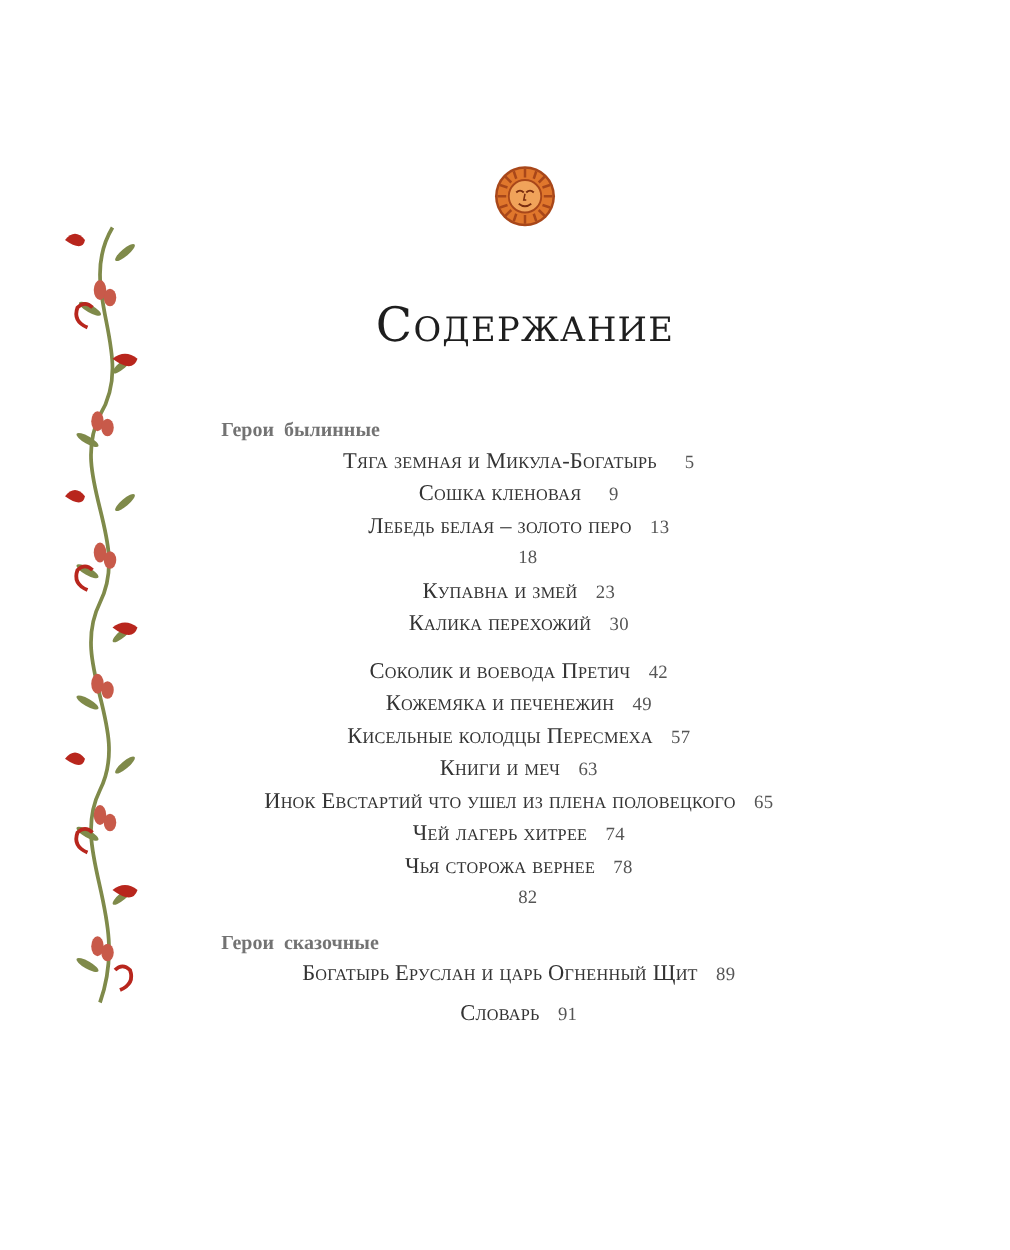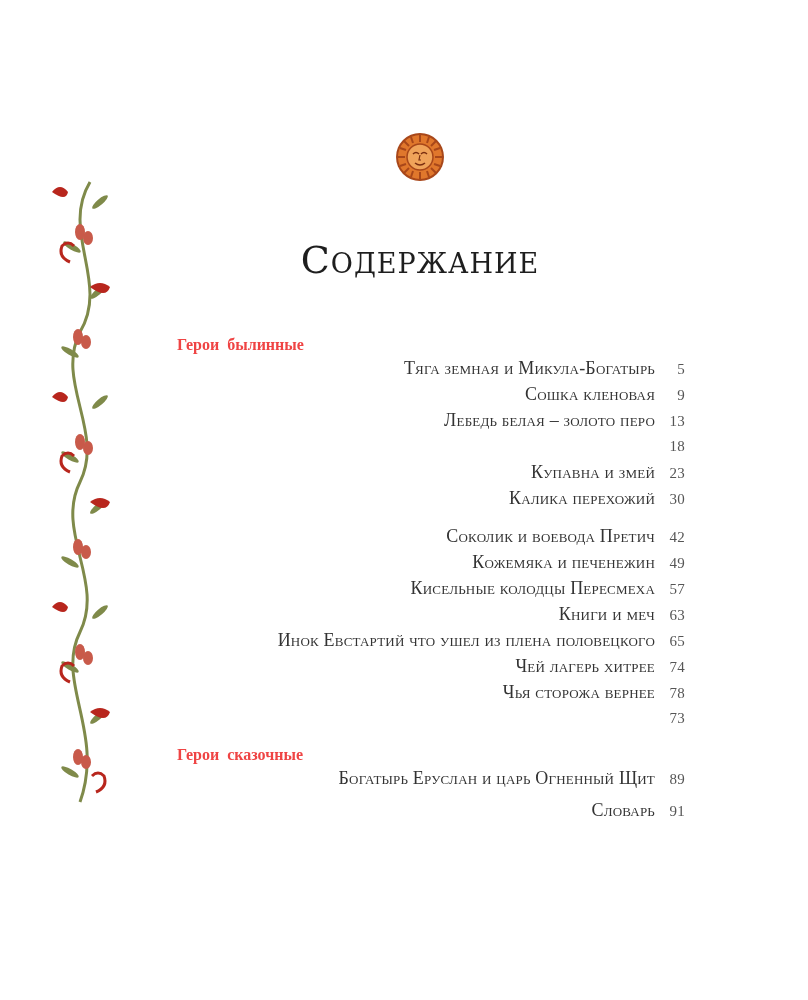--- a/index.html
+++ b/index.html
@@ -9,25 +9,25 @@
     }
     .sun { position: absolute; left: 395px; top: 132px; width: 50px; height: 50px; }
     .title {
       position: absolute; left: 0; width: 840px; top: 238px; text-align: center;
       font-family: "DejaVu Serif", serif; font-size: 38px; letter-spacing: 1px;
       font-variant: small-caps; color: #1e1e1e; font-weight: normal;
     }
     .ornament { position: absolute; left: 50px; top: 172px; width: 66px; height: 640px; }
     .toc { position: absolute; left: 145px; top: 335px; width: 540px; }
     .section-heading {
-      font-family: "Liberation Serif", serif; font-size: 16px; font-weight: bold; color: #ef4444;
+      font-family: "Liberation Serif", serif; font-size: 16px; font-weight: bold; color: #737373;
       padding-left: 32px; height: 20px; line-height: 20px; word-spacing: 4px;
     }
     .entry {
-      display: flex; justify-content: flex-end; align-items: baseline;
+      display: flex; justify-content: center; align-items: baseline;
       height: 26px; line-height: 26px; font-variant: small-caps; font-size: 18px; color: #333;
       letter-spacing: 0.2px; cursor: pointer;
     }
     .entry .page { font-size: 15px; color: #555; font-variant: normal; text-align: right; min-width: 30px; }
     .gap-1 { height: 12px; }
     .gap-2 { height: 14px; }
     .gap-3 { height: 6px; }
   </style>
 </head>
 <body>
@@ -157,21 +157,21 @@
     </div>
   <div class="entry">
       <span>Чей лагерь хитрее</span>
       <span class="page">74</span>
     </div>
   <div class="entry">
       <span>Чья сторожа вернее</span>
       <span class="page">78</span>
     </div>
   <div class="entry">
-      <span class="page">73</span>
+      <span class="page">82</span>
     </div>
 
   <div class="gap-2"></div>
   <div class="section-heading">Герои сказочные</div>
   <div class="entry">
       <span>Богатырь Еруслан и царь Огненный Щит</span>
       <span class="page">89</span>
     </div>
 
   <div class="gap-3"></div>

